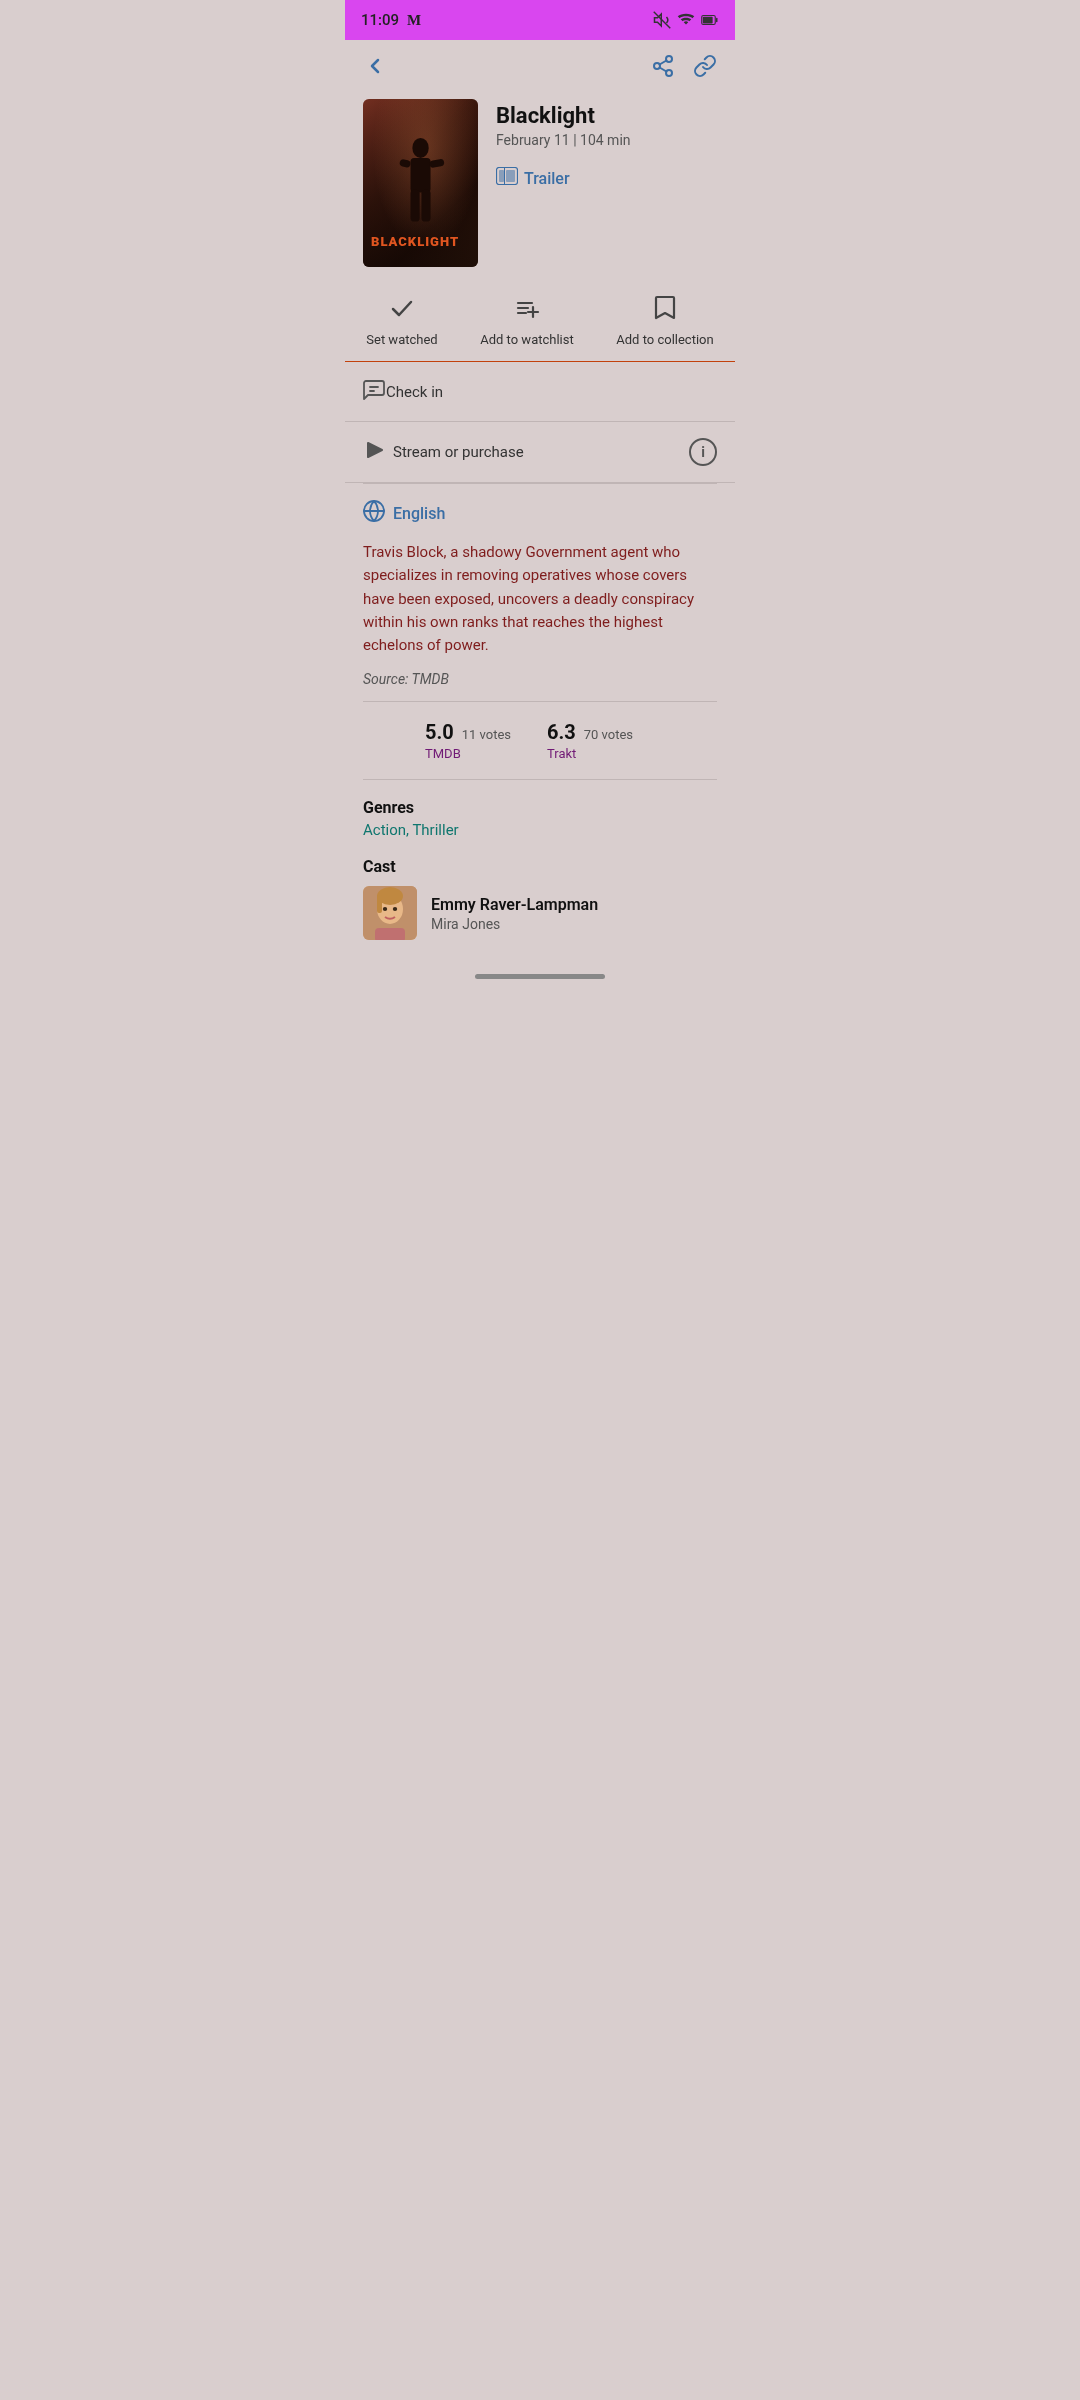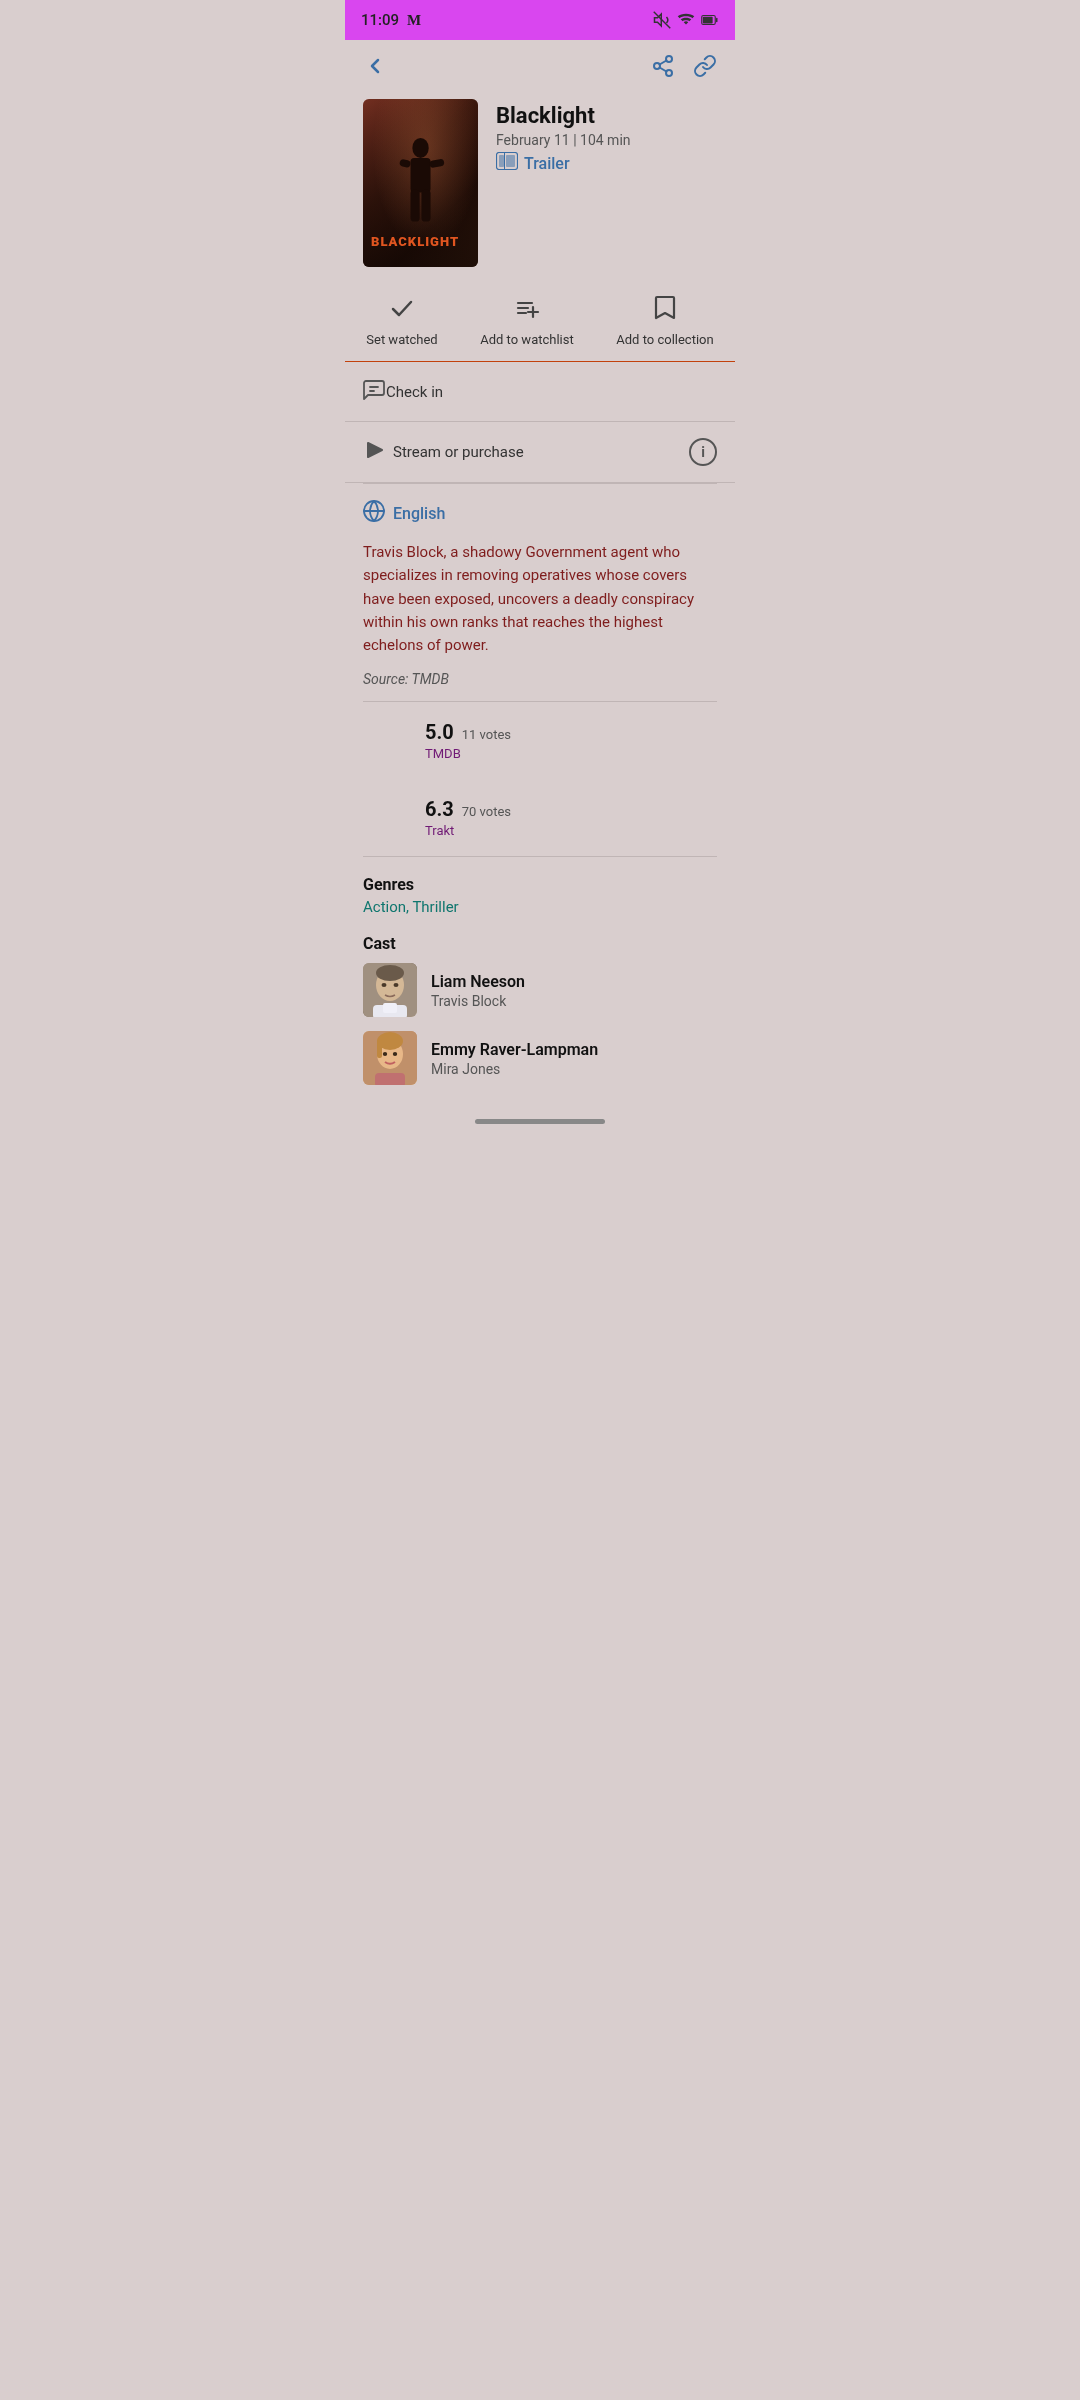--- a/index.html
+++ b/index.html
@@ -105,21 +105,21 @@
     }
     .movie-title {
       font-size: 22px;
       font-weight: 700;
       color: #111;
       margin-bottom: 4px;
     }
     .movie-meta {
       font-size: 14px;
       color: #555;
-      margin-bottom: 4px;
+      margin-bottom: 19px;
     }
     .trailer-btn {
       display: inline-flex;
       align-items: center;
       gap: 6px;
       color: #3a6ea5;
       font-size: 16px;
       font-weight: 500;
       cursor: pointer;
       text-decoration: none;
@@ -232,21 +232,21 @@
     
     .divider {
       height: 1px;
       background: #c0b5b5;
       margin: 0 18px;
     }
 
     
     .ratings-row {
       display: flex;
-      flex-direction: column;
+      flex-direction: row;
       align-items: flex-start;
       gap: 36px;
       padding: 18px 0 18px 80px;
     }
     .rating-block {}
     .rating-score {
       font-size: 20px;
       font-weight: 700;
       color: #111;
       display: inline;
@@ -512,44 +512,20 @@
 <div class="divider"></div>
 
 <div class="section">
   <div class="section-title">Genres</div>
   <div class="section-value">Action, Thriller</div>
 </div>
 
 <div class="cast-section">
   <div class="cast-title">Cast</div>
 
-  <div class="cast-item">
-    <div class="cast-avatar cast-avatar-liam">
-      
-      <svg width="54" height="54" viewBox="0 0 54 54" xmlns="http://www.w3.org/2000/svg">
-        <rect width="54" height="54" fill="#a09080"></rect>
-
-        <ellipse cx="27" cy="22" rx="14" ry="16" fill="#d4b896"></ellipse>
-
-        <ellipse cx="27" cy="10" rx="14" ry="8" fill="#6a5a4a"></ellipse>
-
-        <rect x="10" y="42" width="34" height="14" rx="4" fill="#e8e8f0"></rect>
-        <rect x="20" y="40" width="14" height="10" rx="2" fill="#f0f0f8"></rect>
-
-        <ellipse cx="21" cy="22" rx="2.5" ry="2" fill="#4a3a2a"></ellipse>
-        <ellipse cx="33" cy="22" rx="2.5" ry="2" fill="#4a3a2a"></ellipse>
-
-        <path d="M22 32 Q27 35 32 32" stroke="#8a6a5a" stroke-width="1.5" fill="none"></path>
-      </svg>
-    </div>
-    <div>
-      <div class="cast-name">Liam Neeson</div>
-      <div class="cast-role">Travis Block</div>
-    </div>
-  </div>
 
   <div class="cast-item">
     <div class="cast-avatar cast-avatar-emmy">
       
       <svg width="54" height="54" viewBox="0 0 54 54" xmlns="http://www.w3.org/2000/svg">
         <rect width="54" height="54" fill="#c0906a"></rect>
 
         <ellipse cx="27" cy="23" rx="13" ry="15" fill="#e8b888"></ellipse>
 
         <ellipse cx="27" cy="10" rx="13" ry="9" fill="#c08840"></ellipse>

